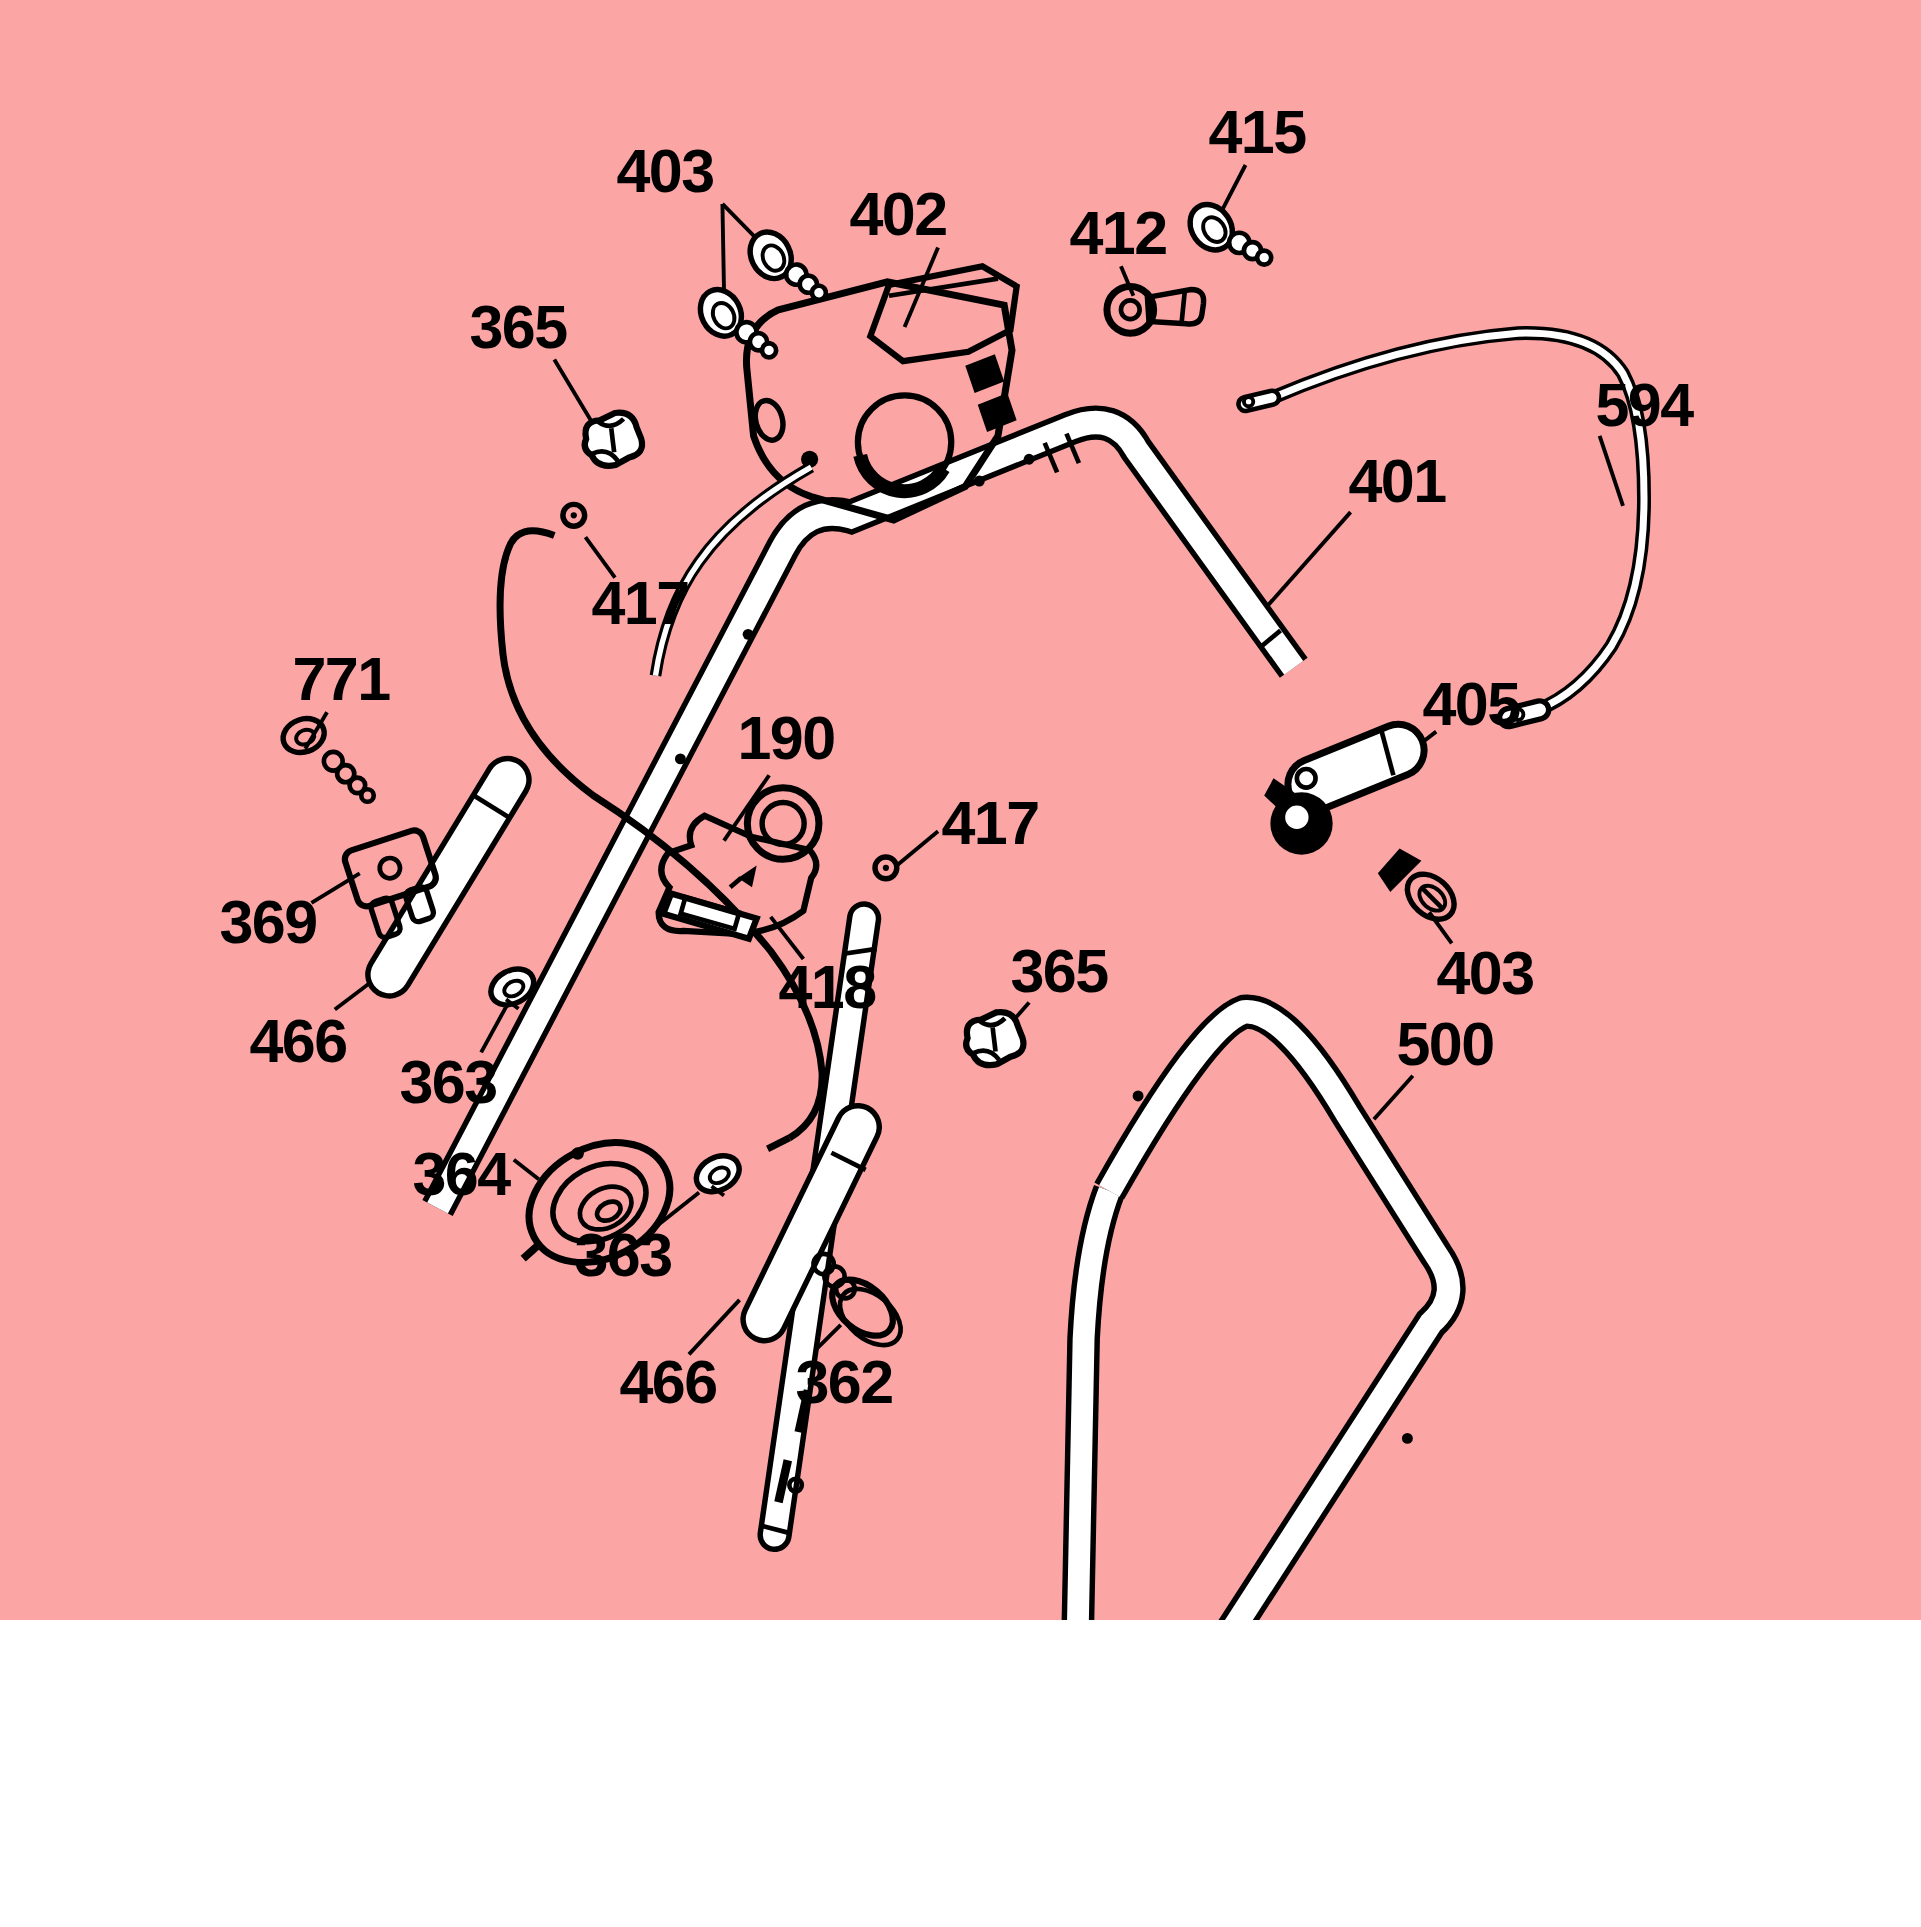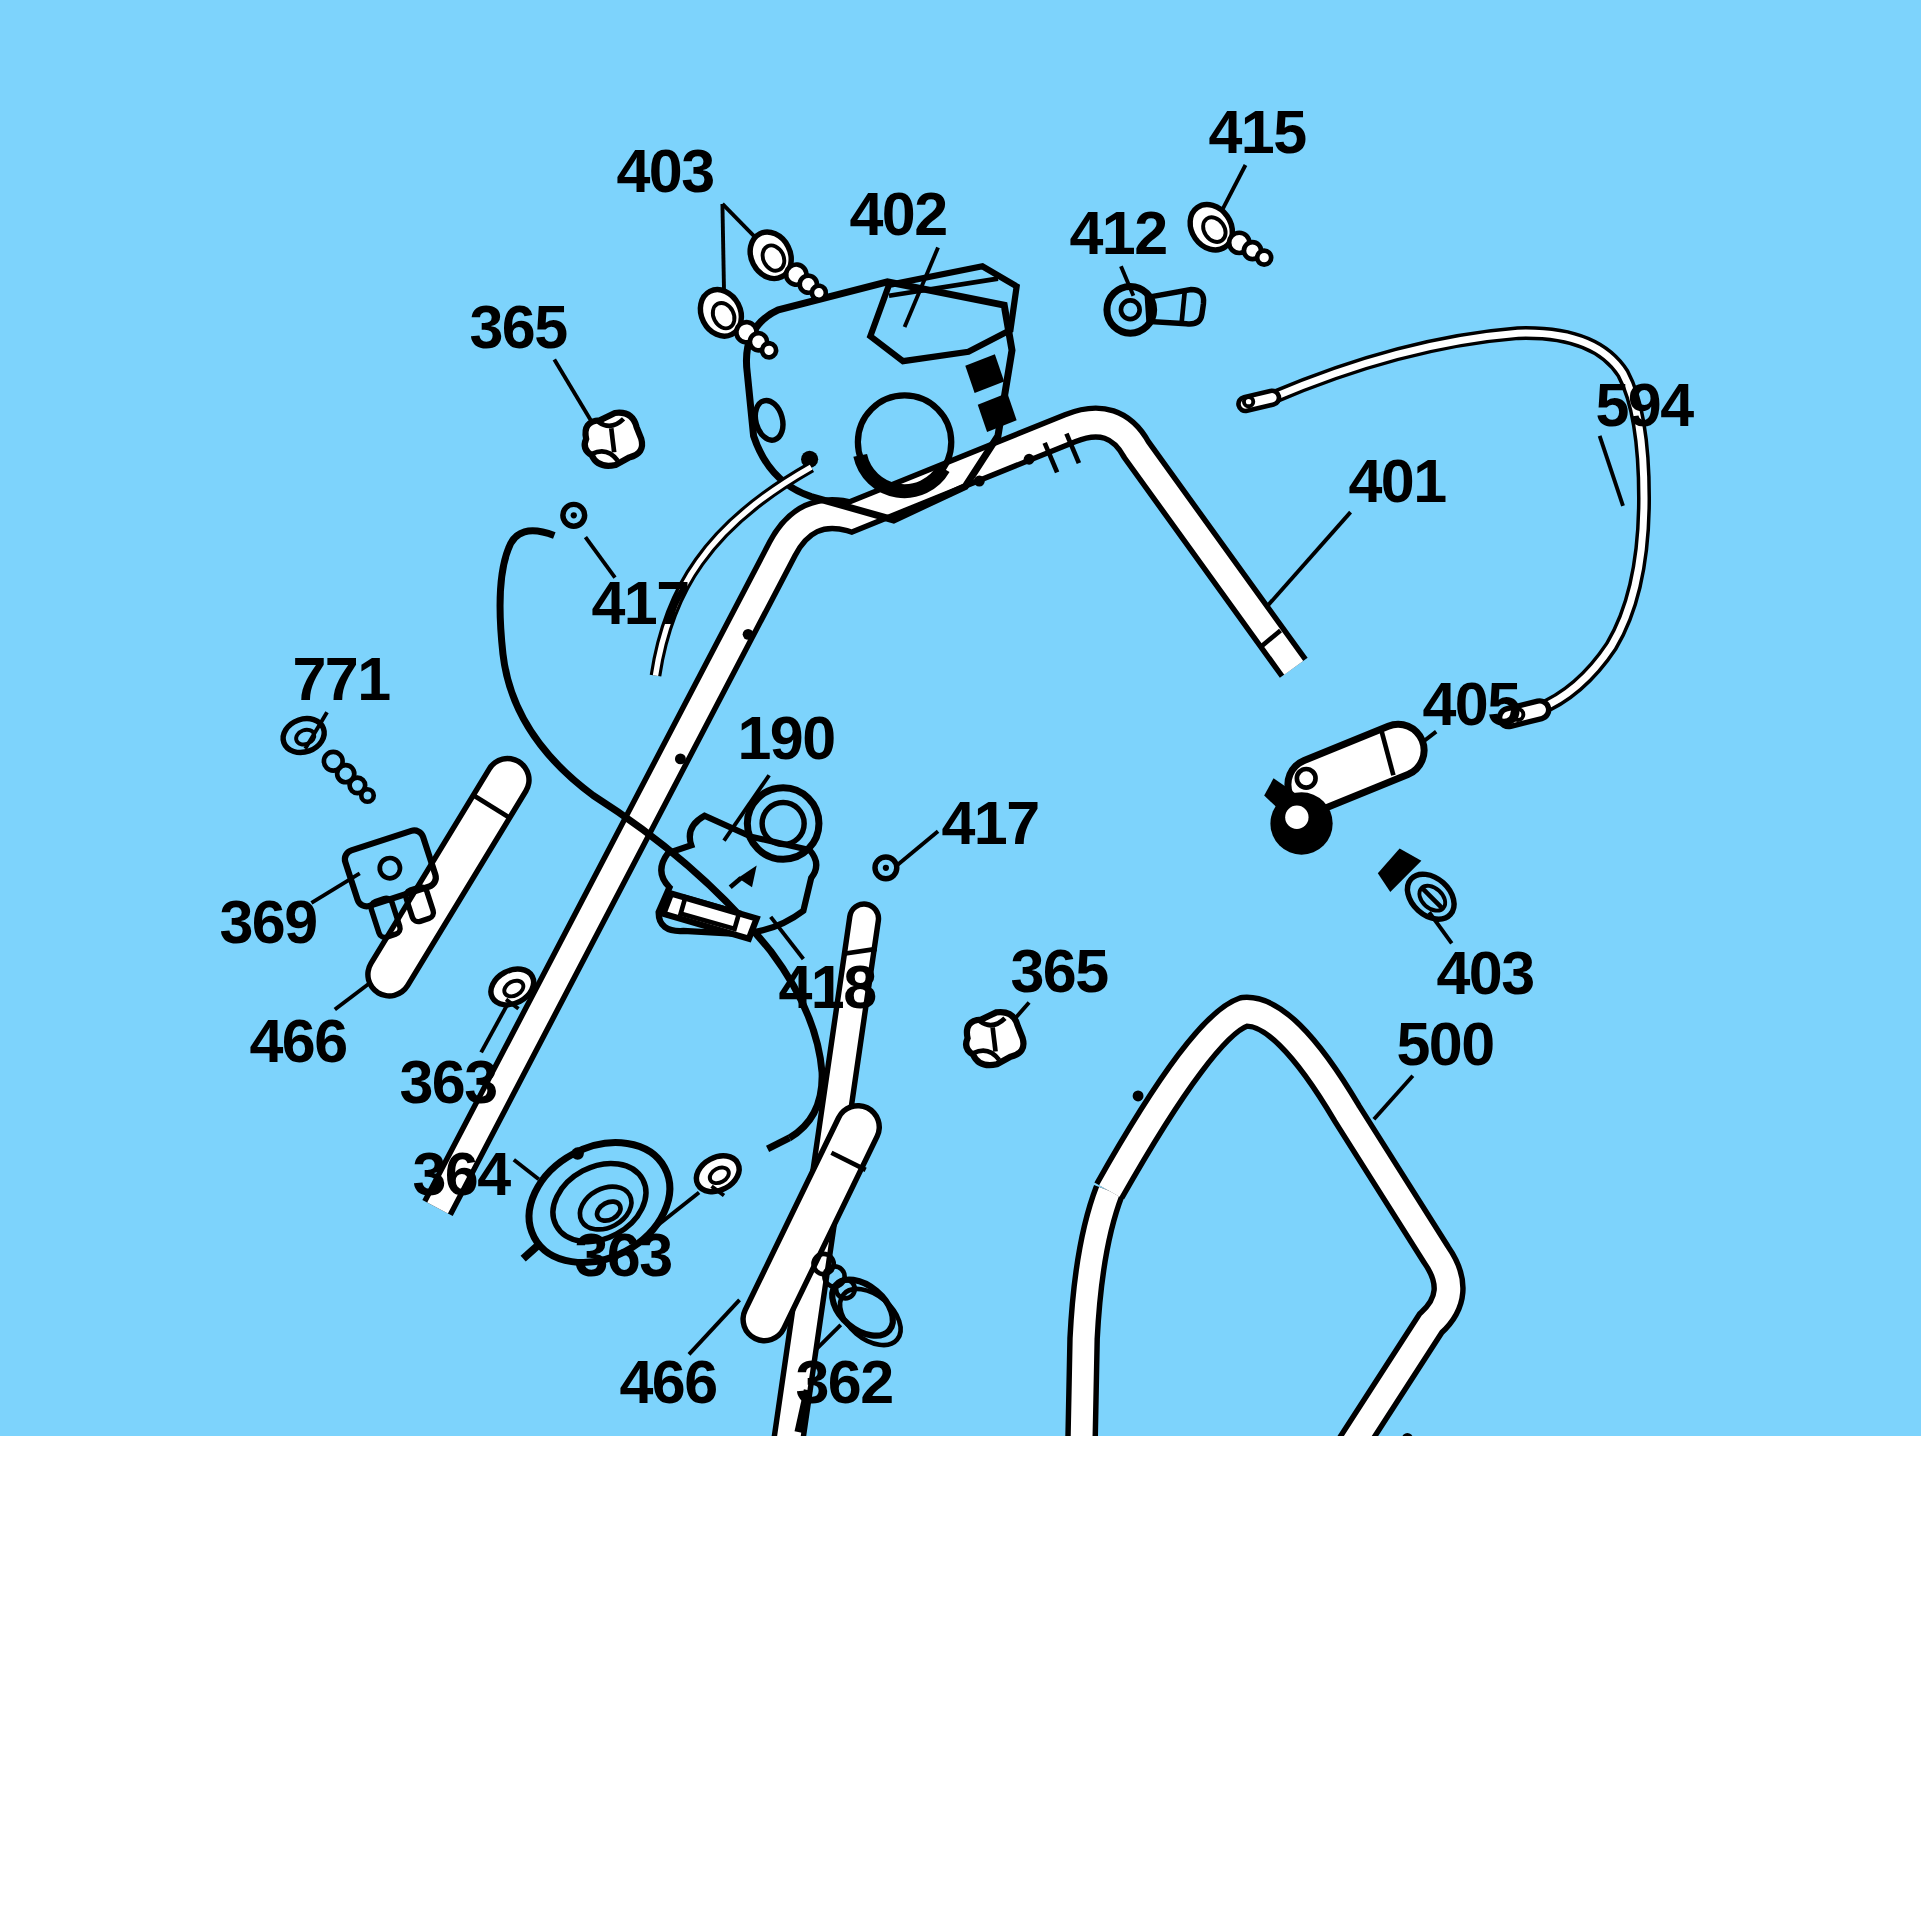--- a/index.html
+++ b/index.html
@@ -1,16 +1,16 @@
 <!DOCTYPE html>
 <html style="font-size:12.5px"><head>
 <meta charset="utf-8">
 <style>
   html,body{margin:0;padding:0;background:#fff;}
-  .stage{position:relative;width:1922px;height:1436px;background:#7dd3fc;overflow:hidden;
+  .stage{position:relative;width:1922px;height:1620px;background:#fca5a5;overflow:hidden;
          font-family:"Liberation Sans",sans-serif;}
   .stage svg{position:absolute;left:0;top:0;}
   .callouts{position:absolute;left:0;top:0;width:100%;height:100%;}
   .callout{position:absolute;transform:translate(-50%,-50%);
            font-family:"Liberation Sans",sans-serif;
            font-weight:bold;font-size:61px;line-height:1;color:#000;
            letter-spacing:-1.6px;white-space:nowrap;}
   .ln{stroke:#000;fill:none;}
 </style>
 </head>

